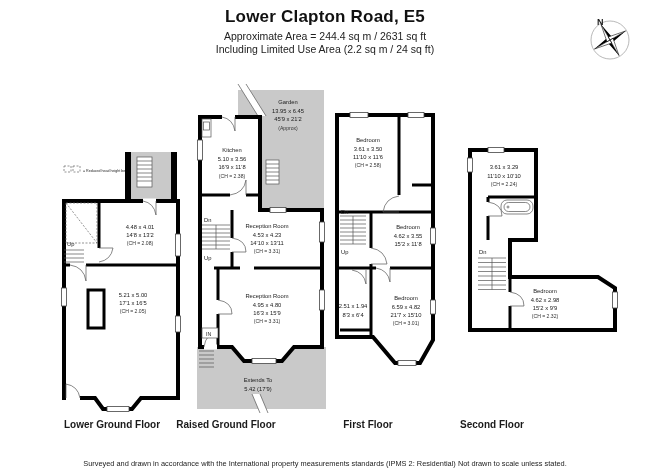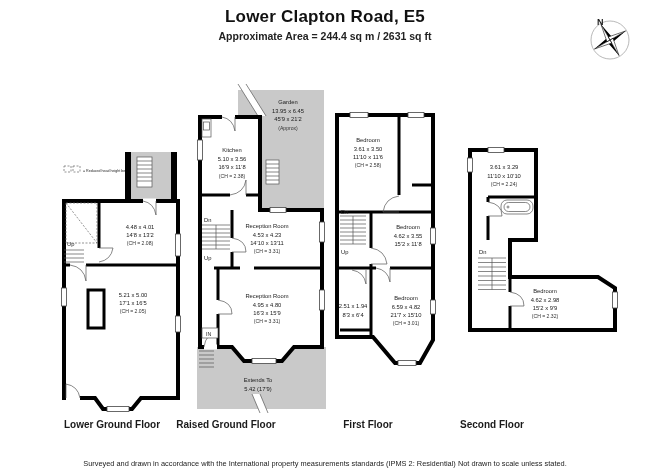--- a/index.html
+++ b/index.html
@@ -1,20 +1,20 @@
 <!DOCTYPE html>
 <html><head>
 <meta charset="utf-8">
 <style>
   html,body { margin:0; padding:0; }
   body { width:650px; height:473px; background:#fff; position:relative;
          font-family:"Liberation Sans", sans-serif; overflow:hidden; }
   .header { position:absolute; top:7px; left:0; width:650px; text-align:center; color:#111; }
   .header .title { font-size:17px; font-weight:bold; letter-spacing:.2px; }
-  .header .sub { font-size:10.5px; margin-top:2.5px; color:#222;font-weight:bold; }
+  .header .sub { font-size:10.5px; margin-top:2.5px; color:#222; }
   .footer { position:absolute; bottom:3px; left:0; width:650px; text-align:center;
             font-size:7.4px; color:#222; line-height:1.45; }
   svg { position:absolute; left:0; top:0; }
   svg text { font-family:"Liberation Sans", sans-serif; fill:#1a1a1a; }
   .grey  { fill:#c9c9c9; stroke:none; }
   .wall  { fill:#ffffff; stroke:#000; stroke-width:4; stroke-linejoin:miter; }
   .iwall { fill:none; stroke:#000; stroke-width:3; }
   .t     { fill:none; stroke:#555; stroke-width:0.7; }
   .tw    { fill:#fff; stroke:#555; stroke-width:0.7; }
   .win   { fill:#fff; stroke:#444; stroke-width:0.8; }
@@ -27,20 +27,21 @@
   .tiny  { font-size:3.6px; }
   .flabel{ font-size:10px; font-weight:bold; text-anchor:middle; fill:#1a1a1a; }
   .ntxt  { font-size:9px; font-weight:bold; }
 </style>
 </head>
 <body>
 
 <div class="header">
   <div class="title">Lower Clapton Road, E5</div>
   <div class="sub">Approximate Area = 244.4 sq m / 2631 sq ft</div>
+  <div class="sub" style="margin-top:1px">Including Limited Use Area (2.2 sq m / 24 sq ft)</div>
 </div>
 
 <svg width="650" height="473" viewBox="0 0 650 473">
 
   <g>
     <circle cx="610" cy="40" r="19" class="t" style="stroke:#999"></circle>
     <g transform="translate(610,40) rotate(-30)">
       <path class="blk" d="M0,-18 L3.5,0 L0,0 Z M18,0 L0,3.5 L0,0 Z M0,18 L-3.5,0 L0,0 Z M-18,0 L0,-3.5 L0,0 Z"></path>
       <path d="M0,-18 L-3.5,0 L0,0 Z M18,0 L0,-3.5 L0,0 Z M0,18 L3.5,0 L0,0 Z M-18,0 L0,3.5 L0,0 Z" style="fill:#fff;stroke:#000;stroke-width:0.5"></path>
     </g>

